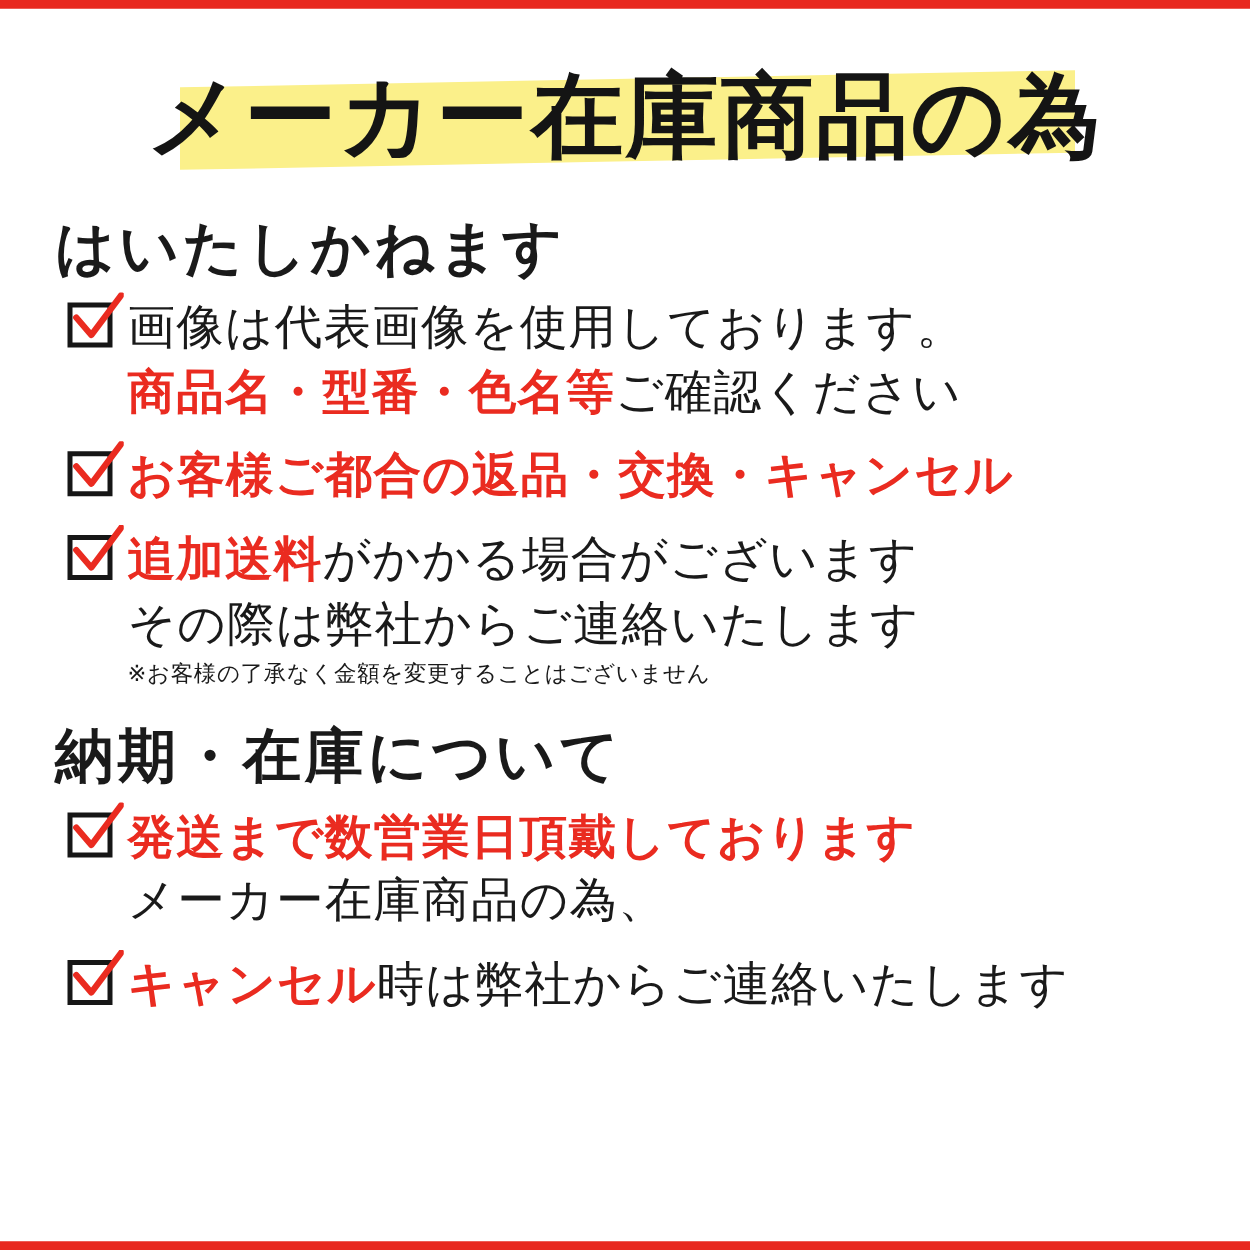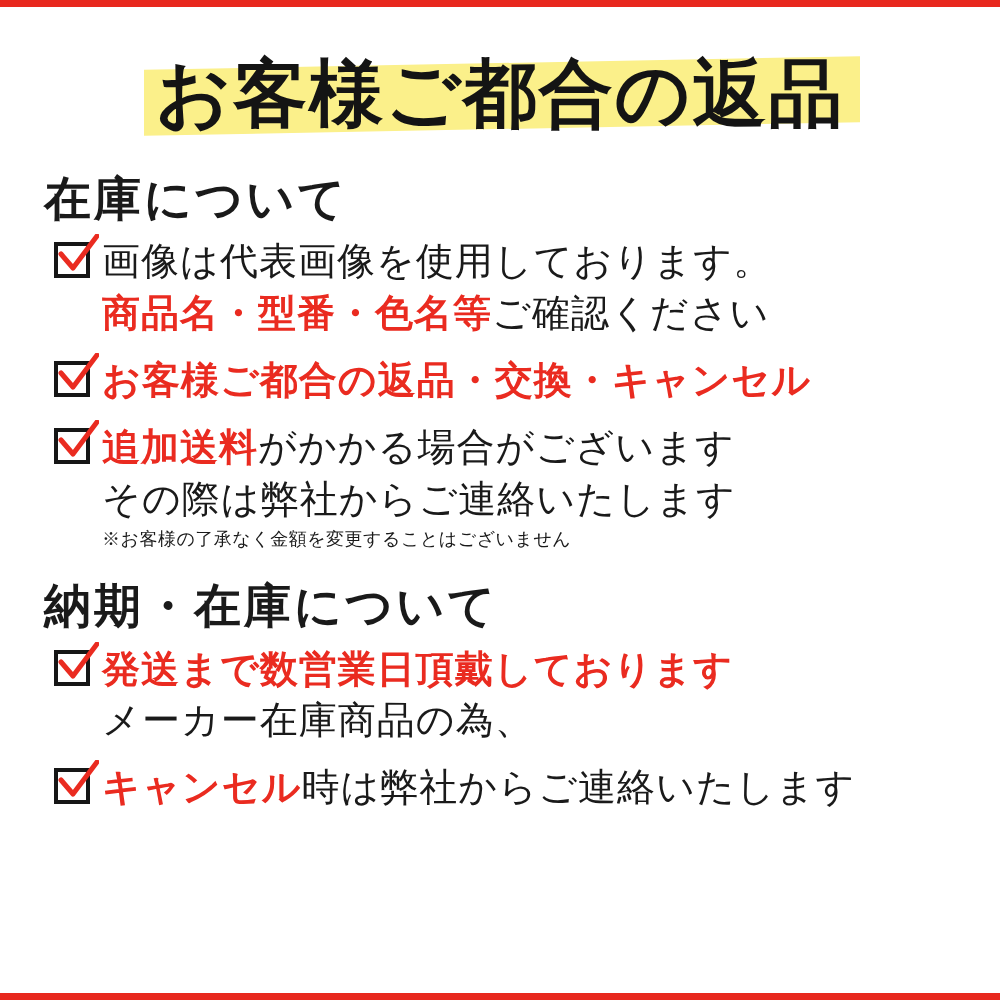--- a/index.html
+++ b/index.html
@@ -92,21 +92,20 @@
   }
   .check-icon .tick {
     position: absolute;
     left: 3px;
     top: -8px;
     width: 42px;
     height: 42px;
   }
   .item-lines {
     flex: 1 1 auto;
-    font-family: Liberation Serif, serif;
   }
   .line {
     font-size: 38px;
     line-height: 1.35;
     letter-spacing: 1px;
     color: #1a1a1a;
     white-space: nowrap;
   }
   .line.red {
     color: #ea2b20;
@@ -129,25 +128,25 @@
     white-space: nowrap;
   }
 </style>
 </head>
 <body>
 
 <div class="page">
 
   <div class="title-wrap">
     <div class="title-highlight"></div>
-    <div class="title-text">お客様ご都合の返品</div>
+    <div class="title-text">メーカー在庫商品の為</div>
   </div>
 
   <div class="section">
-    <div class="section-heading">在庫について</div>
+    <div class="section-heading">はいたしかねます</div>
 
     <div class="item">
       <span class="check-icon">
         <span class="box"></span>
         <svg class="tick" viewBox="0 0 42 42" xmlns="http://www.w3.org/2000/svg">
           <path d="M4 20 L16 34 L40 2" fill="none" stroke="#ea2b20" stroke-width="5" stroke-linecap="round" stroke-linejoin="round"></path>
         </svg>
       </span>
       <div class="item-lines">
         <div class="line">画像は代表画像を使用しております。</div>

